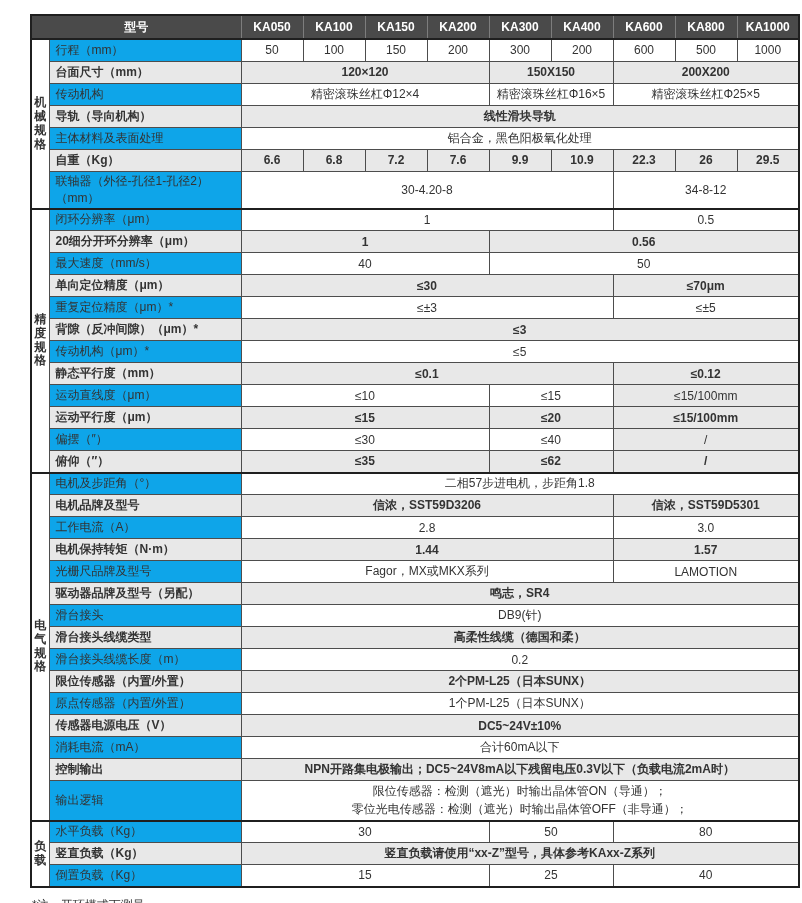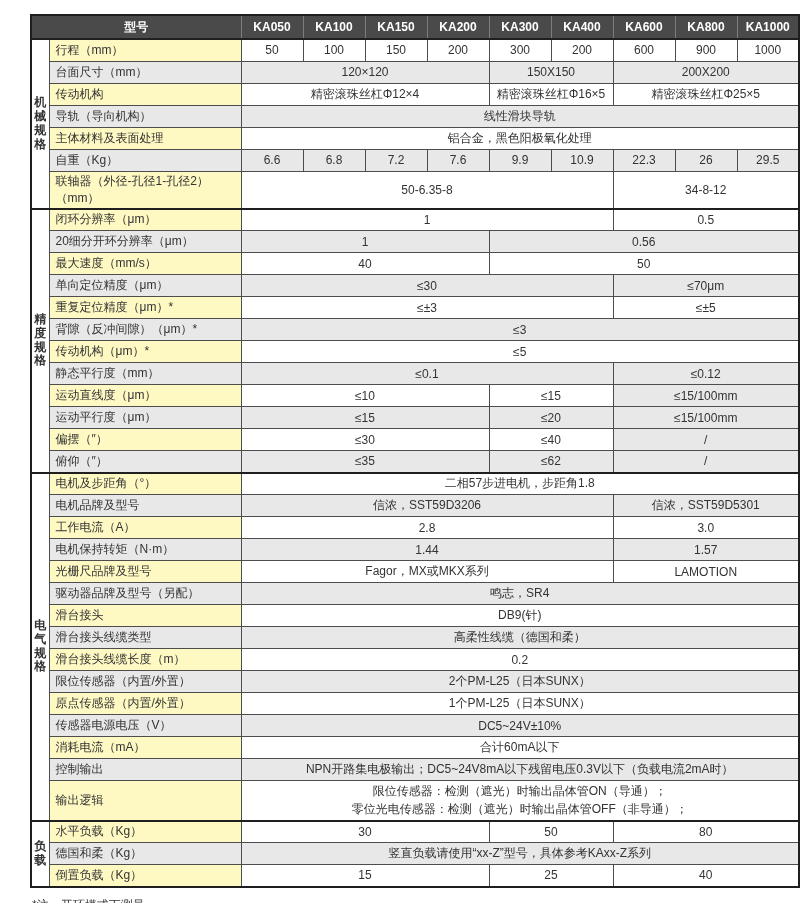--- a/index.html
+++ b/index.html
@@ -51,23 +51,23 @@
     width:18px;
     padding:0;
     white-space:pre-line;
     line-height:1.15;
     font-size:12px;
     letter-spacing:0;
   }
   td.spec-label{
     text-align:left;
     padding-left:6px;
-    background:#fef9c3;
-  }
-  tr.shaded td{background:var(--alt-row-bg);}
+    background:#0ea5e9;
+  }
+  tr.shaded td{background:var(--alt-row-bg);font-weight:bold;}
   td.cell-shaded{background:var(--alt-row-bg);}
   tr.group-start th,tr.group-start td{border-top:2px solid var(--border-strong);}
   td.multiline{white-space:pre-line;line-height:1.5;height:40px;border-radius:6px;}
   .footnote{
     margin-top:9px;
     margin-left:2px;
     font-size:12px;
     color:var(--text);
   }
 </style>
@@ -110,21 +110,21 @@
 规
 格</th>
           <td class="spec-label">行程（mm）</td>
           <td colspan="1">50</td>
           <td colspan="1">100</td>
           <td colspan="1">150</td>
           <td colspan="1">200</td>
           <td colspan="1">300</td>
           <td colspan="1">200</td>
           <td colspan="1">600</td>
-          <td colspan="1">900</td>
+          <td colspan="1">500</td>
           <td colspan="1">1000</td>
         </tr>
         <tr class="shaded">
           <td class="spec-label">台面尺寸（mm）</td>
           <td colspan="4">120×120</td>
           <td colspan="2">150X150</td>
           <td colspan="3">200X200</td>
         </tr>
         <tr>
           <td class="spec-label">传动机构</td>
@@ -147,21 +147,21 @@
           <td colspan="1">7.2</td>
           <td colspan="1">7.6</td>
           <td colspan="1">9.9</td>
           <td colspan="1">10.9</td>
           <td colspan="1">22.3</td>
           <td colspan="1">26</td>
           <td colspan="1">29.5</td>
         </tr>
         <tr>
           <td class="spec-label">联轴器（外径-孔径1-孔径2）（mm）</td>
-          <td colspan="6">50-6.35-8</td>
+          <td colspan="6">30-4.20-8</td>
           <td colspan="3">34-8-12</td>
         </tr>
         <tr class="group-start">
           <th class="group" rowspan="12">精
 度
 规
 格</th>
           <td class="spec-label">闭环分辨率（μm）</td>
           <td colspan="6">1</td>
           <td colspan="3">0.5</td>
@@ -294,21 +294,21 @@
         </tr>
         <tr class="group-start">
           <th class="group" rowspan="3">负
 载</th>
           <td class="spec-label">水平负载（Kg）</td>
           <td colspan="4">30</td>
           <td colspan="2">50</td>
           <td colspan="3">80</td>
         </tr>
         <tr class="shaded">
-          <td class="spec-label">德国和柔（Kg）</td>
+          <td class="spec-label">竖直负载（Kg）</td>
           <td colspan="9">竖直负载请使用“xx-Z”型号，具体参考KAxx-Z系列</td>
         </tr>
         <tr>
           <td class="spec-label">倒置负载（Kg）</td>
           <td colspan="4">15</td>
           <td colspan="2">25</td>
           <td colspan="3">40</td>
         </tr>
       </tbody>
   </table>

